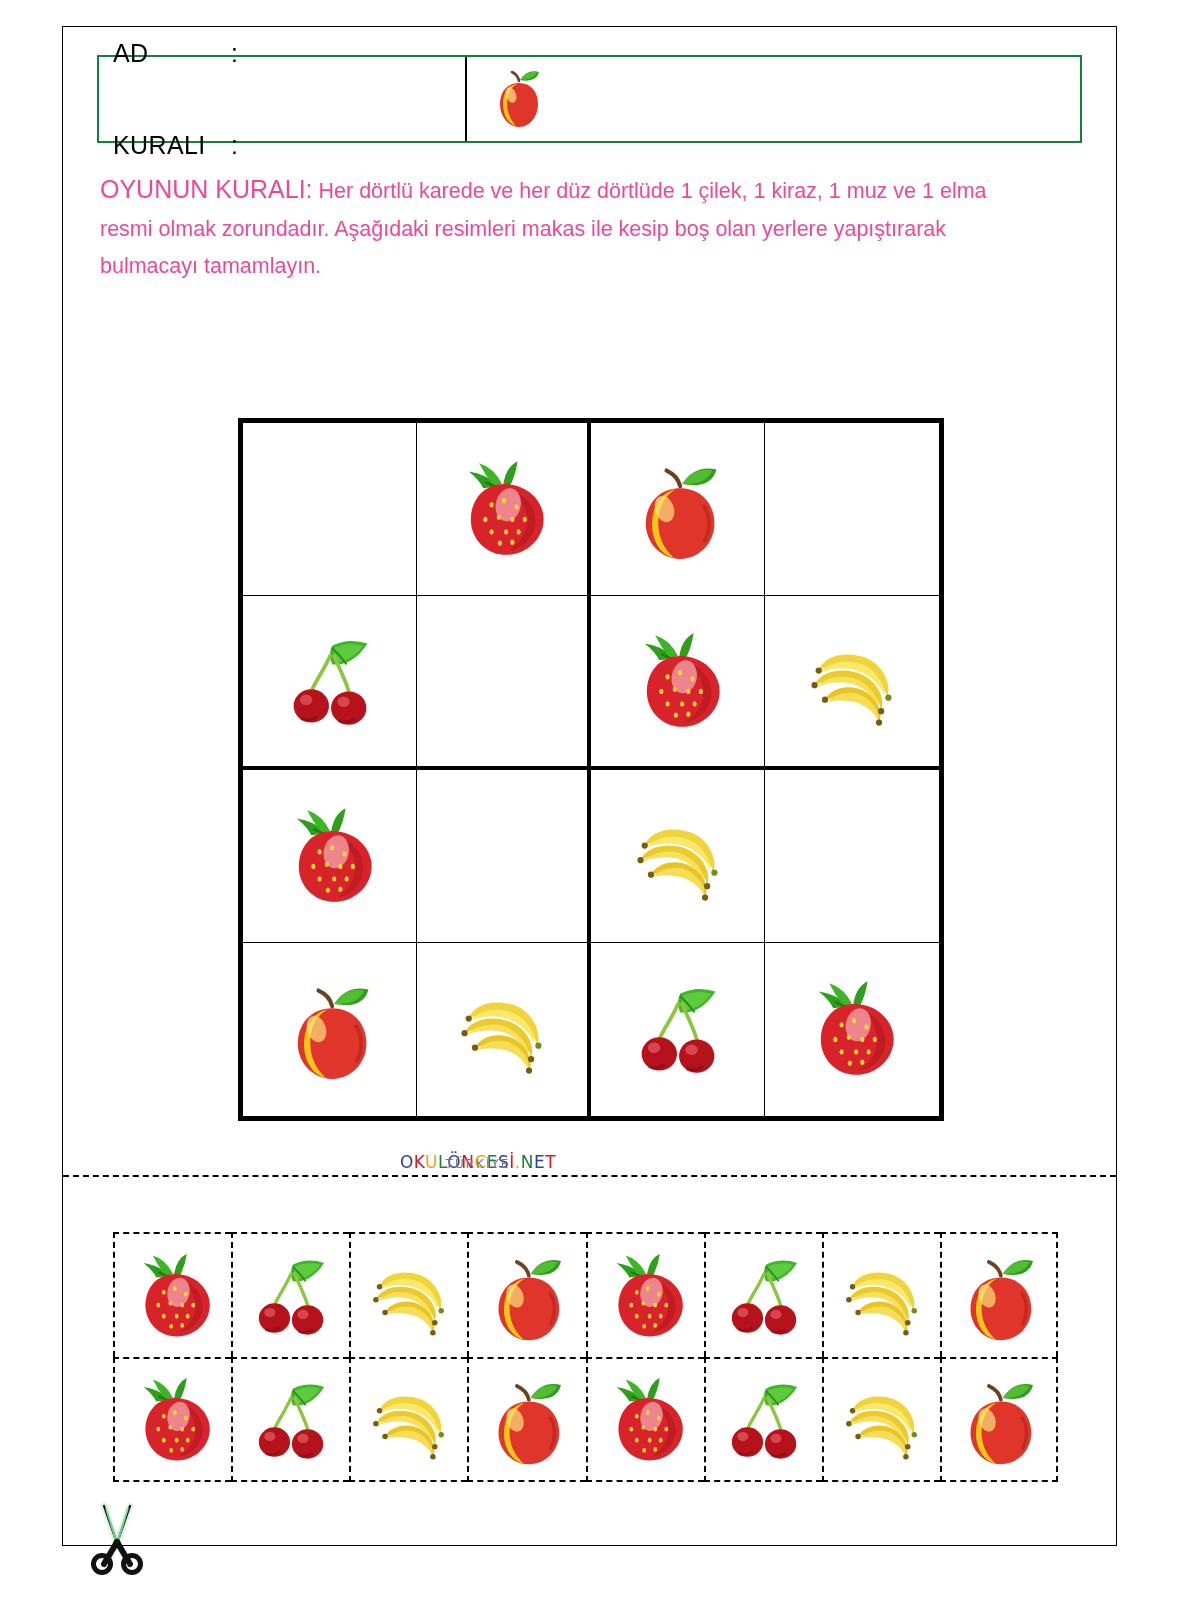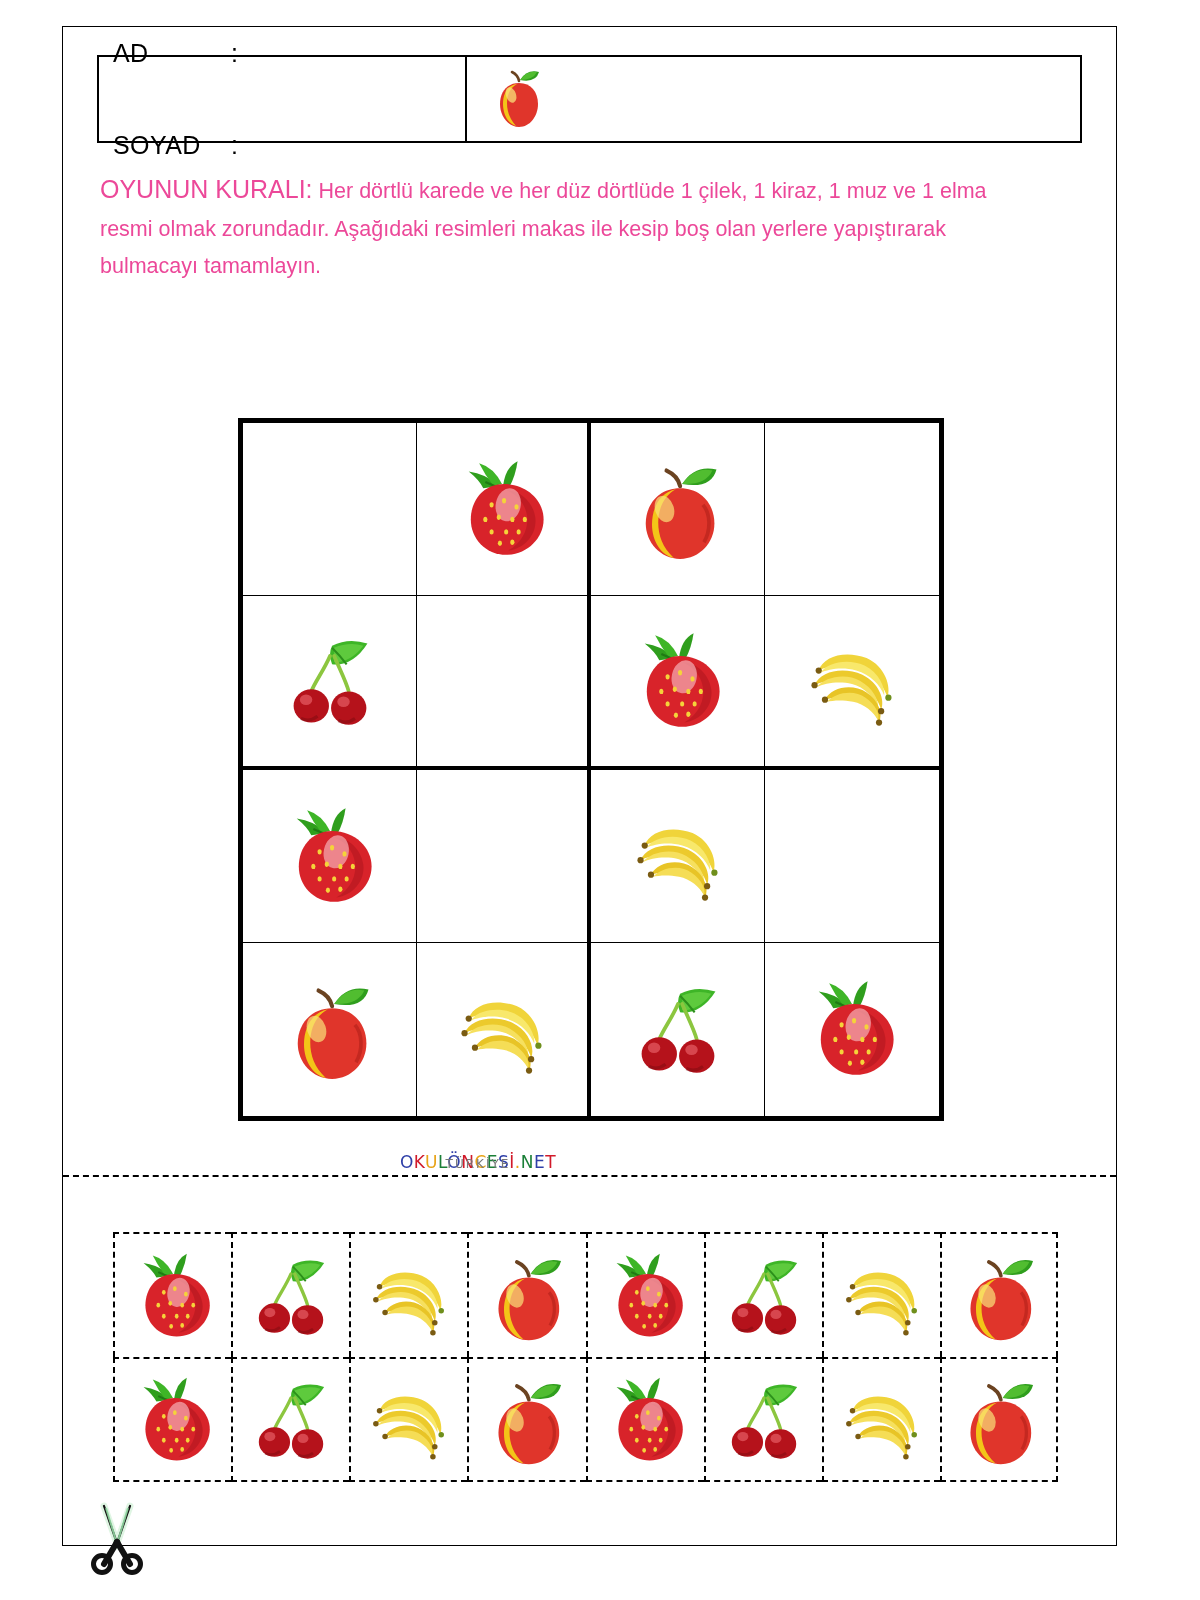--- a/index.html
+++ b/index.html
@@ -20,21 +20,21 @@
     left: 62px; top: 26px;
     width: 1055px; height: 1520px;
     border: 1px solid #000;
   }
 
   
   #header-table {
     position: absolute;
     left: 97px; top: 55px;
     width: 985px; height: 88px;
-    border: 2px solid #000000;
+    border: 2px solid #15803d;
     display: flex;
   }
   .hdr-cell { border-right: 2px solid #000; height: 100%; position: relative; }
   .hdr-cell:last-child { border-right: none; }
 
   #name-cell { width: 368px; display: flex; align-items: center; }
   .name-lines {
     padding-left: 14px;
     font-size: 25px;
     line-height: 1.22;
@@ -154,21 +154,21 @@
 <div id="page-frame"></div>
 
 <div id="header-table">
 
   <div class="hdr-cell" id="name-cell">
     <div class="name-lines">
       <div class="name-row">
         <span class="name-key">AD</span><span class="name-colon">:</span>
       </div>
       <div class="name-row">
-        <span class="name-key">SOYAD</span><span class="name-colon">:</span>
+        <span class="name-key">KURALI</span><span class="name-colon">:</span>
       </div>
     </div>
   </div>
 
 
   <div class="hdr-cell" id="logo-cell">
     <svg class="fruit" width="52" height="64" viewBox="0 0 52 64">
       <path d="M26 14 q-1 -6 -7 -9" stroke="#6b4321" stroke-width="2.6" fill="none" stroke-linecap="round"></path>
       <path d="M27 13 q7 -11 19 -8 q-3 11 -19 8 z" fill="#2f9e1d"></path>
       <path d="M27 13 q7 -10 17 -8 q-4 8 -17 8 z" fill="#57c234" opacity=".85"></path>

